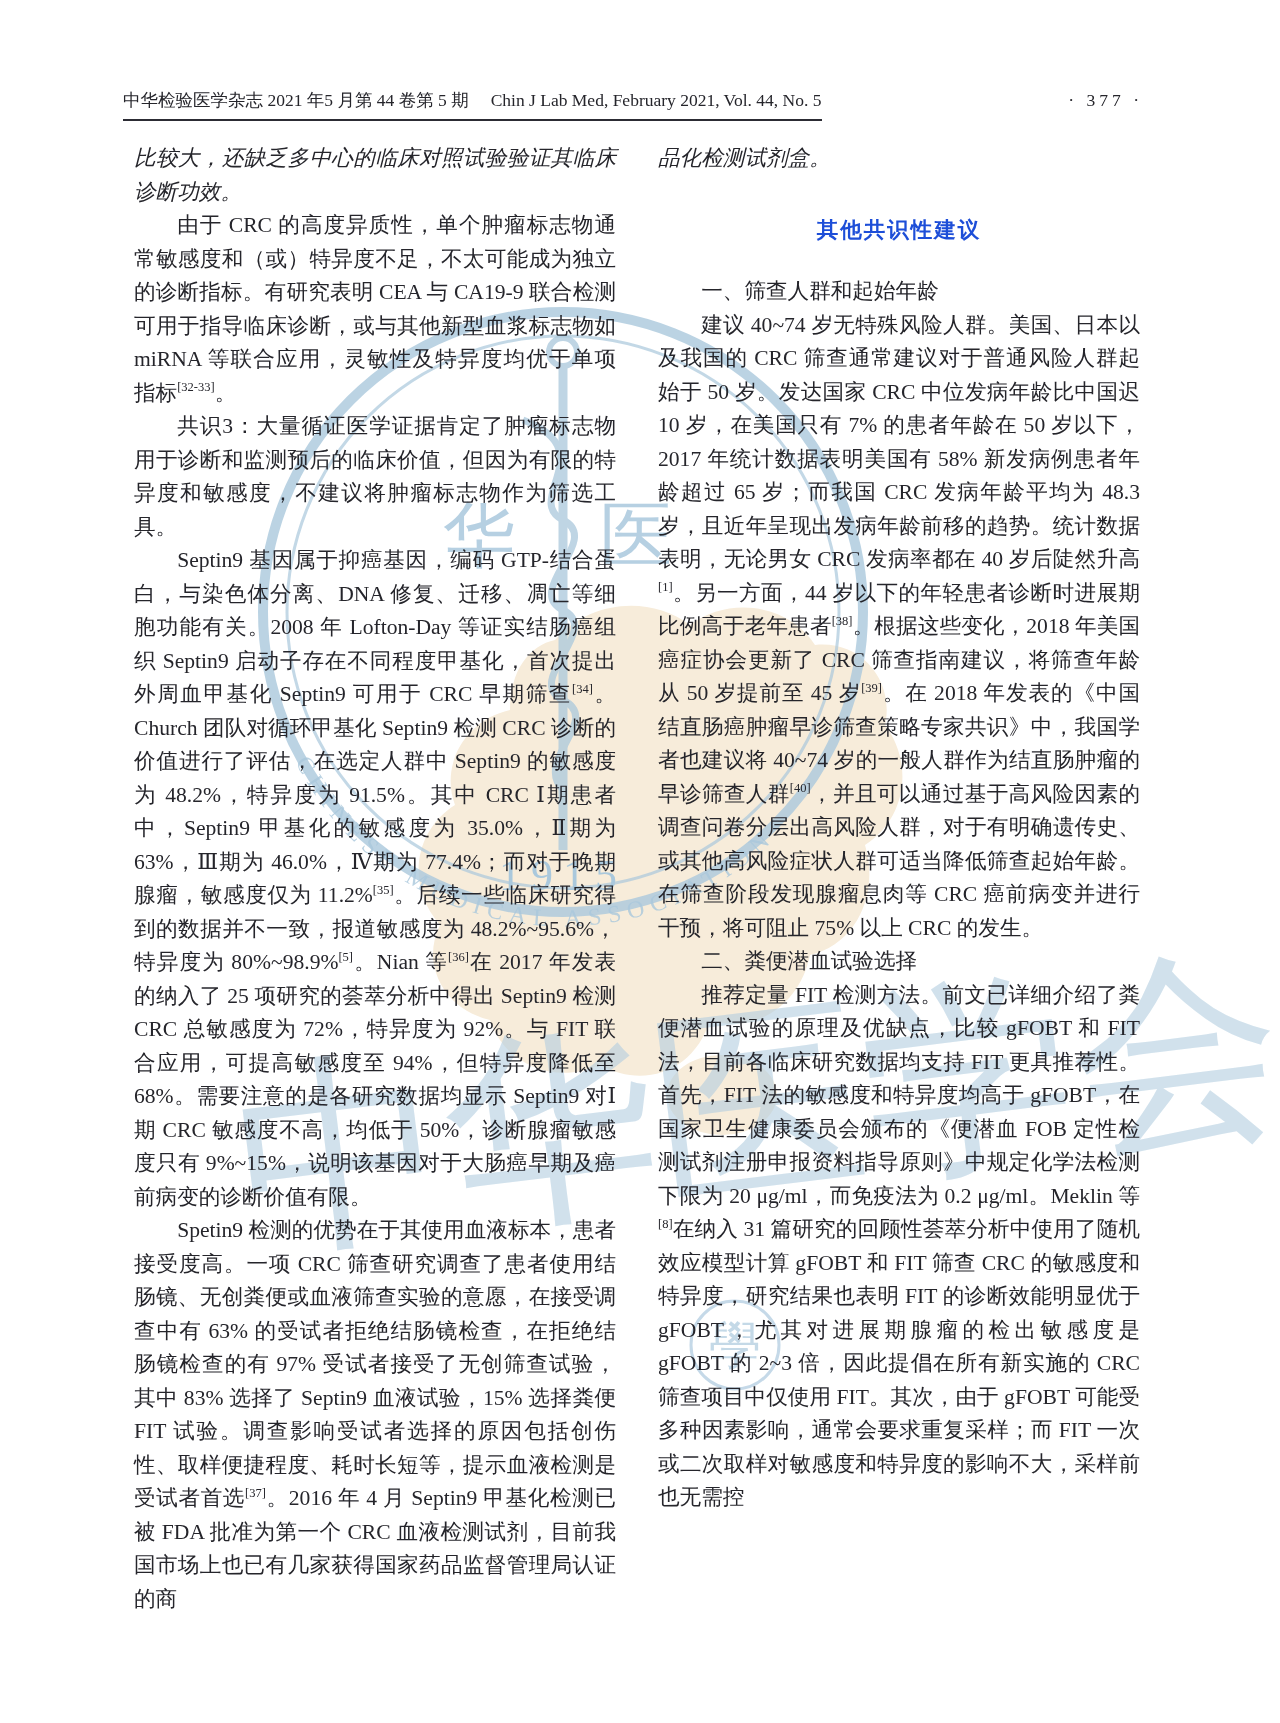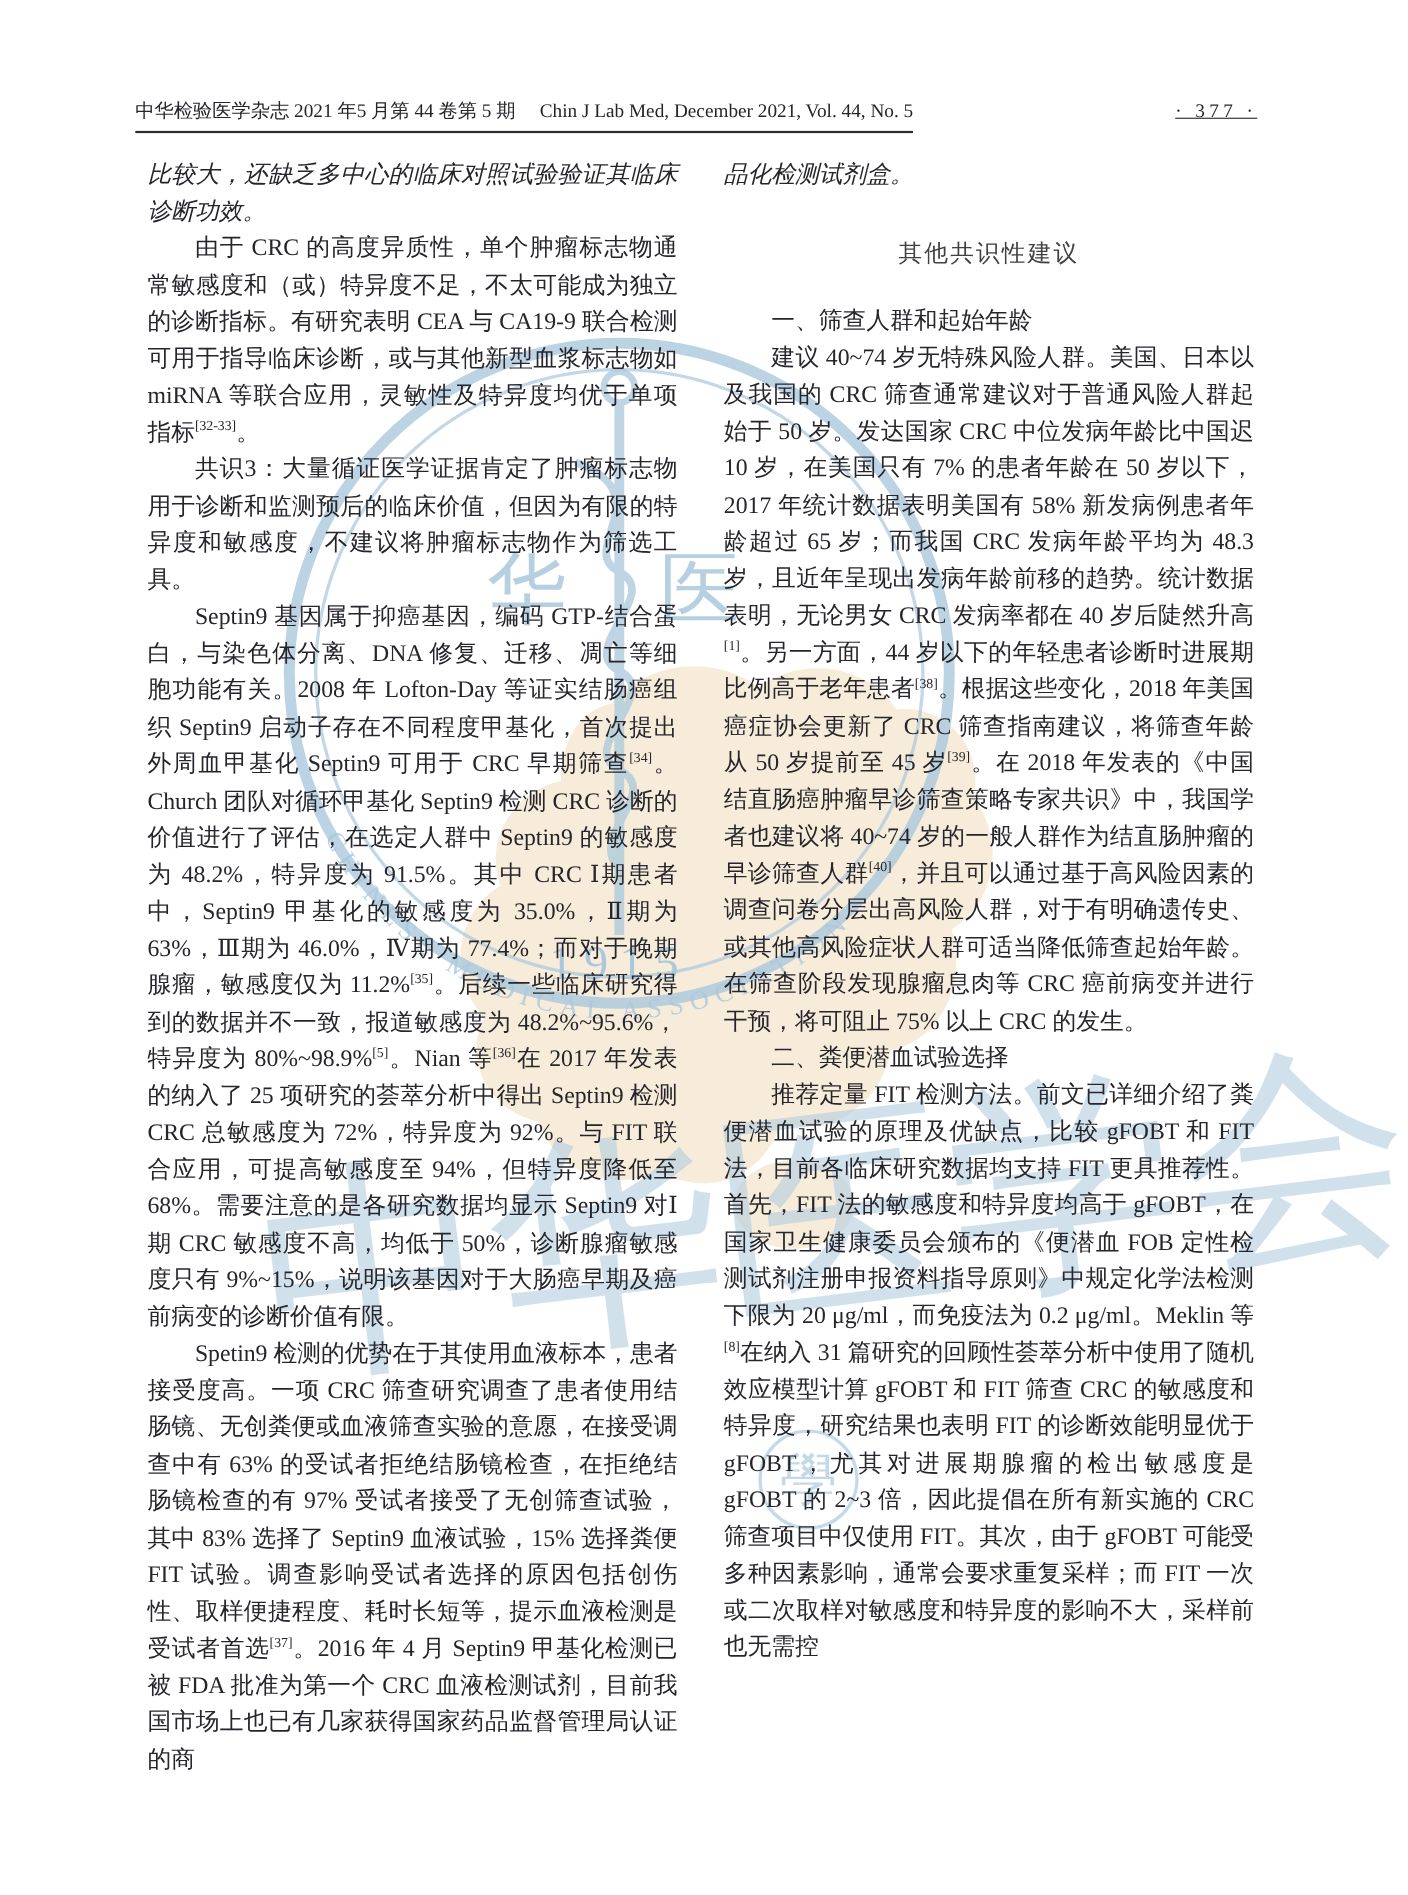--- a/index.html
+++ b/index.html
@@ -12,35 +12,35 @@
   
   .watermark{position:absolute;left:0;top:0;z-index:0;pointer-events:none;}
   
   .header{
     position:absolute;left:123px;top:88px;width:1020px;z-index:2;
     display:flex;justify-content:space-between;align-items:baseline;
     font-size:17.5px;white-space:nowrap;
   }
   .masthead{border-bottom:2px solid #2c2c34;padding-bottom:7px;}
   .masthead .en{margin-left:22px;}
-  .pagenum{letter-spacing:4px;text-decoration:underline;}
+  .pagenum{letter-spacing:4px;}
   
   .col{
     position:absolute;top:142px;width:482px;z-index:1;
     font-size:21.6px;line-height:33.5px;
     text-align:justify;text-justify:inter-ideograph;
   }
   .col-left{left:134px;}
   .col-right{left:658px;}
   p.para{margin:0;text-indent:2em;}
   p.no-indent{text-indent:0;font-style:italic;}
   h2.section-heading{
     font-family:"Liberation Sans","DejaVu Sans",sans-serif;
-    font-size:21.5px;font-weight:normal;text-align:center;
-    margin:38px 0 28px 0;letter-spacing:2px;color:#404040;
+    font-size:21.5px;font-weight:bold;text-align:center;
+    margin:38px 0 28px 0;letter-spacing:2px;color:#1d4ed8;
   }
   sup.cite{font-size:0.58em;line-height:0;vertical-align:super;letter-spacing:0;margin-top:40px;}
 </style>
 </head>
 <body>
 
 <div class="page">
 
   <svg class="watermark" width="1280" height="1723" viewBox="0 0 1280 1723" aria-hidden="true">
 
@@ -75,21 +75,21 @@
     </text>
 
     <text x="235" y="1195" font-size="210" fill="#b3cee0" opacity="0.6" font-family="serif" transform="rotate(-7 600 1120)">中华医学会</text>
 
     <circle cx="735" cy="1345" r="44" fill="none" stroke="#b6d0e2" stroke-width="3" opacity="0.8"></circle>
     <text x="735" y="1363" text-anchor="middle" font-size="52" fill="#b6d0e2" font-family="serif" opacity="0.8">學</text>
   </svg>
 
   <header class="header">
     <span class="masthead">
-      <span>中华检验医学杂志 2021 年5 月第 44 卷第 5 期</span><span class="en">Chin J Lab Med, December 2021, Vol. 44, No. 5</span>
+      <span>中华检验医学杂志 2021 年5 月第 44 卷第 5 期</span><span class="en">Chin J Lab Med, February 2021, Vol. 44, No. 5</span>
     </span>
     <span class="pagenum">· 377 ·</span>
   </header>
 
   <main>
     <section class="col col-left">
         <p class="para no-indent">比较大，还缺乏多中心的临床对照试验验证其临床诊断功效。</p>
         <p class="para">由于 CRC 的高度异质性，单个肿瘤标志物通常敏感度和（或）特异度不足，不太可能成为独立的诊断指标。有研究表明 CEA 与 CA19-9 联合检测可用于指导临床诊断，或与其他新型血浆标志物如 miRNA 等联合应用，灵敏性及特异度均优于单项指标<sup class="cite">[32-33]</sup>。</p>
         <p class="para">共识3：大量循证医学证据肯定了肿瘤标志物用于诊断和监测预后的临床价值，但因为有限的特异度和敏感度，不建议将肿瘤标志物作为筛选工具。</p>
         <p class="para">Septin9 基因属于抑癌基因，编码 GTP-结合蛋白，与染色体分离、DNA 修复、迁移、凋亡等细胞功能有关。2008 年 Lofton-Day 等证实结肠癌组织 Septin9 启动子存在不同程度甲基化，首次提出外周血甲基化 Septin9 可用于 CRC 早期筛查<sup class="cite">[34]</sup>。Church 团队对循环甲基化 Septin9 检测 CRC 诊断的价值进行了评估，在选定人群中 Septin9 的敏感度为 48.2%，特异度为 91.5%。其中 CRC Ⅰ期患者中，Septin9 甲基化的敏感度为 35.0%，Ⅱ期为 63%，Ⅲ期为 46.0%，Ⅳ期为 77.4%；而对于晚期腺瘤，敏感度仅为 11.2%<sup class="cite">[35]</sup>。后续一些临床研究得到的数据并不一致，报道敏感度为 48.2%~95.6%，特异度为 80%~98.9%<sup class="cite">[5]</sup>。Nian 等<sup class="cite">[36]</sup>在 2017 年发表的纳入了 25 项研究的荟萃分析中得出 Septin9 检测 CRC 总敏感度为 72%，特异度为 92%。与 FIT 联合应用，可提高敏感度至 94%，但特异度降低至 68%。需要注意的是各研究数据均显示 Septin9 对Ⅰ期 CRC 敏感度不高，均低于 50%，诊断腺瘤敏感度只有 9%~15%，说明该基因对于大肠癌早期及癌前病变的诊断价值有限。</p>

